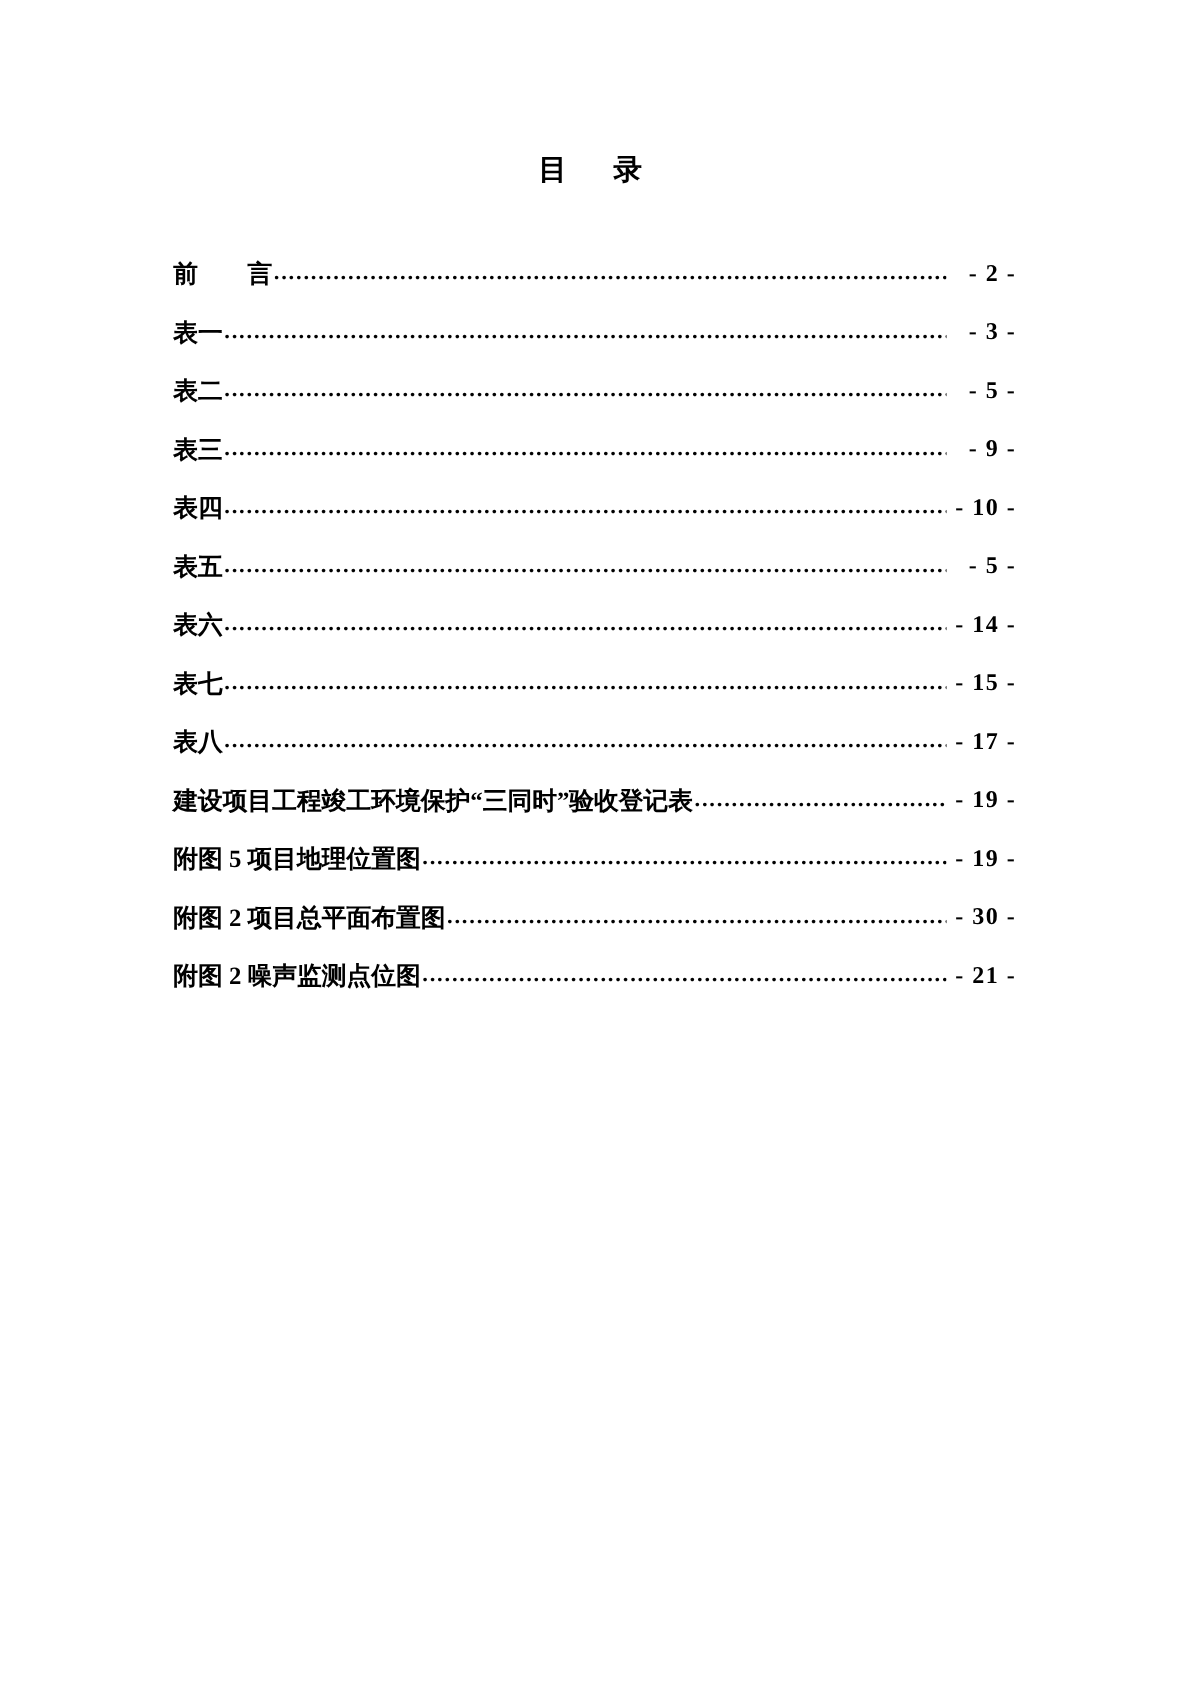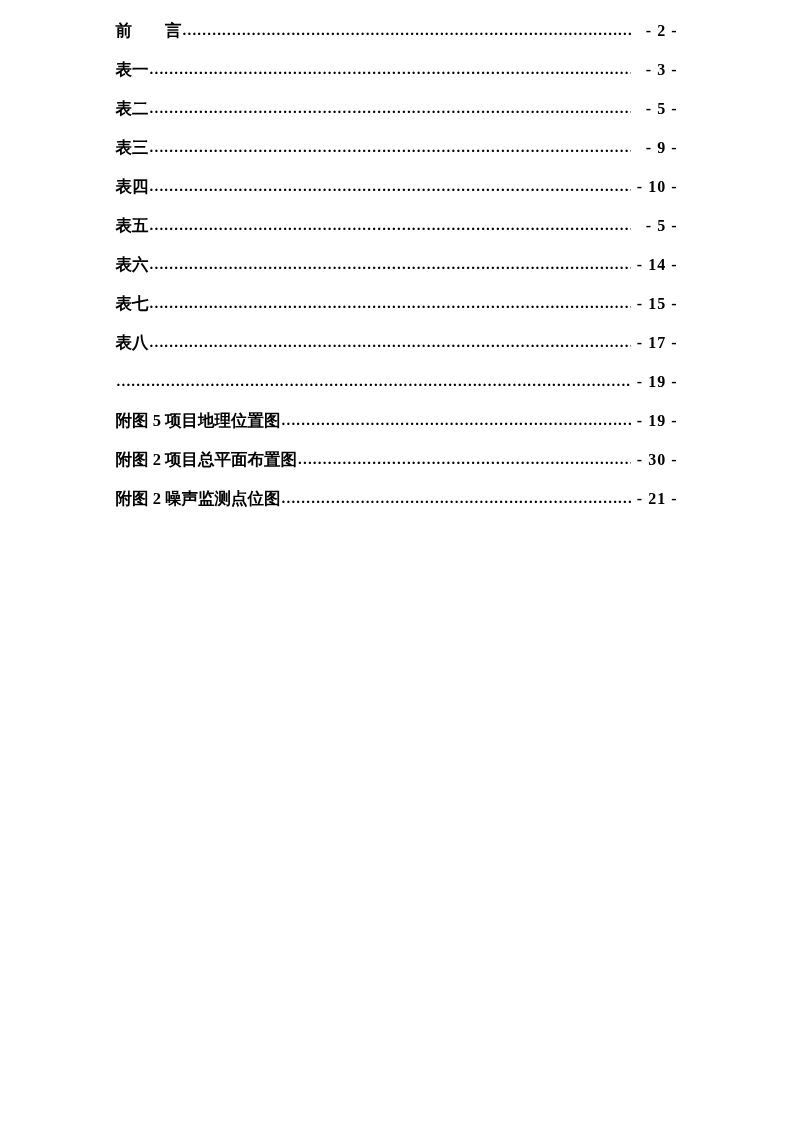--- a/index.html
+++ b/index.html
@@ -65,20 +65,21 @@
     letter-spacing: 1px;
     text-align: right;
     min-width: 46px;
   }
 </style>
 </head>
 <body>
 
 <div class="page">
 
+  <div class="toc-title">目　录</div>
 
   <div class="toc-list">
 
     <div class="toc-row">
       <span class="toc-label">前　　言</span>
       <span class="toc-dots">......................................................................................................................................</span>
       <span class="toc-page">- 2 -</span>
     </div>
 
     <div class="toc-row">
@@ -123,20 +124,21 @@
       <span class="toc-page">- 15 -</span>
     </div>
 
     <div class="toc-row">
       <span class="toc-label">表八</span>
       <span class="toc-dots">......................................................................................................................................</span>
       <span class="toc-page">- 17 -</span>
     </div>
 
     <div class="toc-row">
+      <span class="toc-label">建设项目工程竣工环境保护“三同时”验收登记表</span>
       <span class="toc-dots">......................................................................................................................................</span>
       <span class="toc-page">- 19 -</span>
     </div>
 
     <div class="toc-row">
       <span class="toc-label">附图 5  项目地理位置图</span>
       <span class="toc-dots">......................................................................................................................................</span>
       <span class="toc-page">- 19 -</span>
     </div>
 

